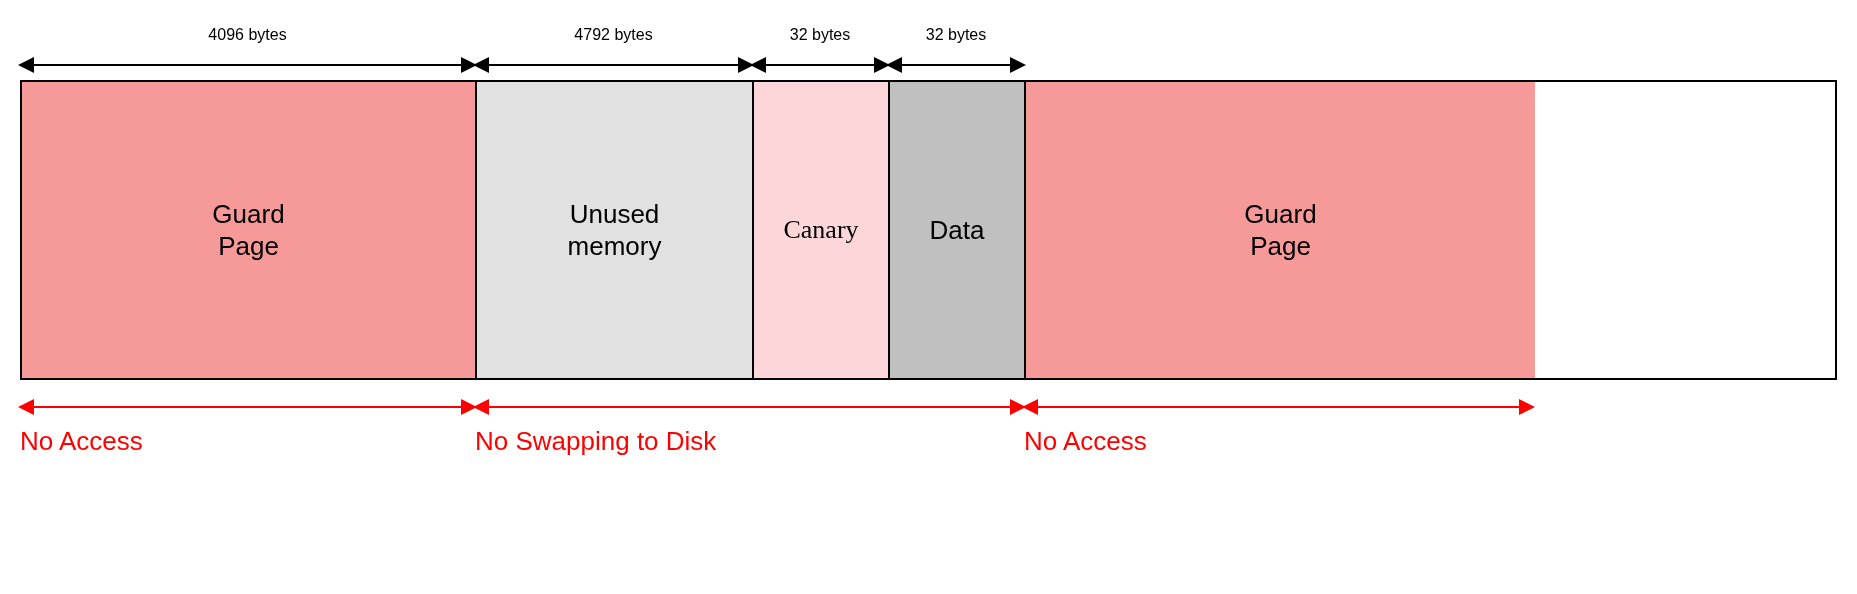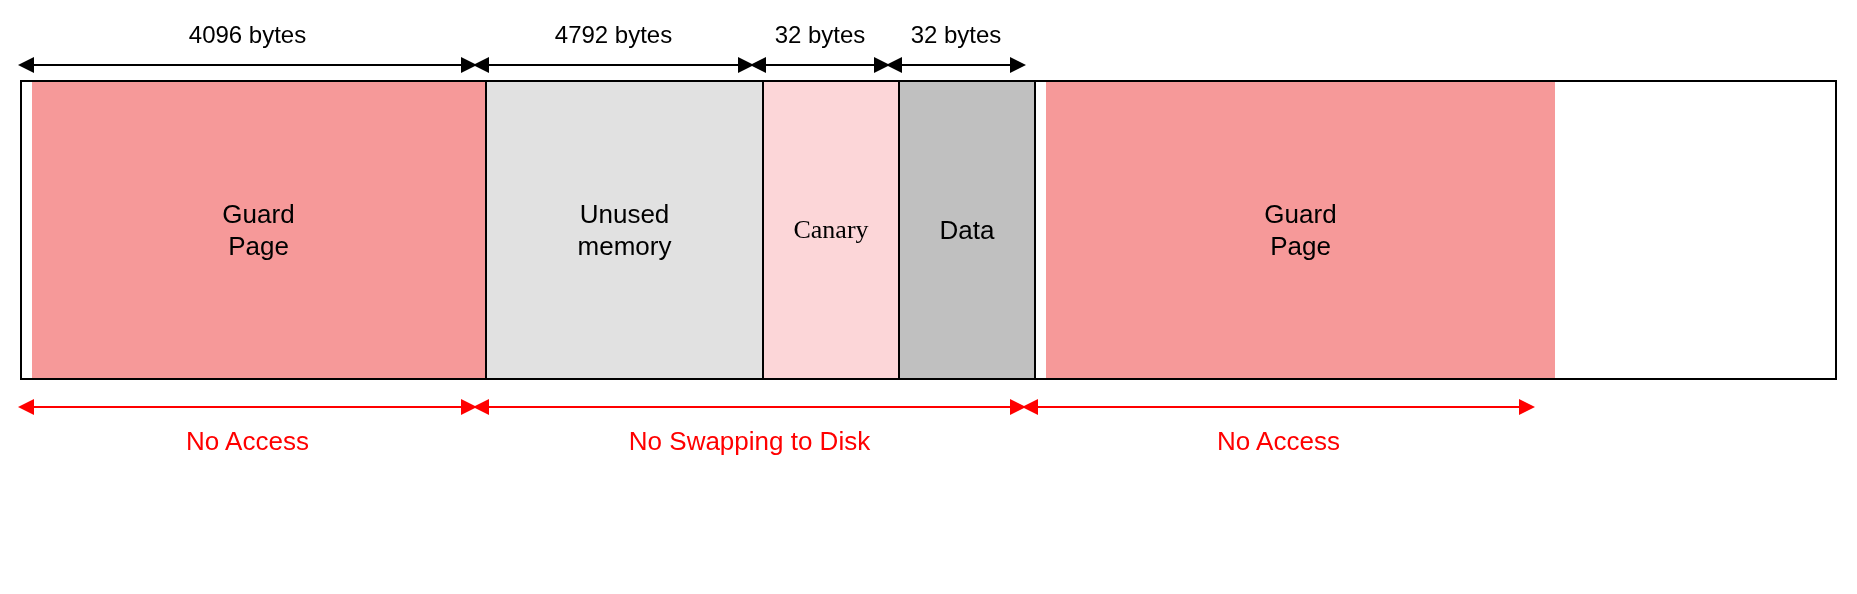--- a/index.html
+++ b/index.html
@@ -9,21 +9,21 @@
     font-family: Arial, Helvetica, sans-serif;
     background: #ffffff;
   }
   .diagram {
     width: 1817px;
     margin: 0 auto;
   }
   .top-labels {
     display: flex;
     height: 30px;
-    font-size: 24px;
+    font-size: 16px;
     color: #000;
   }
   .top-label {
     text-align: center;
     line-height: 30px;
   }
   .top-arrows {
     display: flex;
     height: 30px;
     align-items: center;
@@ -62,37 +62,37 @@
     align-items: center;
     justify-content: center;
     text-align: center;
     font-size: 26px;
     color: #000;
     line-height: 1.25;
     border-right: 2px solid #000;
     white-space: pre-line;
   }
   .cell:last-child { border-right: none; }
-  .c-guard  { background: #f69999; margin-left: 10px; }
+  .c-guard  { background: #f69999; }
   .c-unused { background: #e1e1e1; }
   .c-canary { background: #fcd6d8; font-family: Liberation Serif, serif; }
   .c-data   { background: #c0c0c0; }
   .bottom-arrows {
     display: flex;
     height: 30px;
     align-items: center;
     margin-top: 12px;
   }
   .bottom-labels {
     display: flex;
     font-size: 26px;
     color: #ff0000;
     margin-top: 4px;
   }
-  .bottom-label { text-align: center; }
+  .bottom-label { text-align: left; }
 </style>
 </head>
 <body>
 
 <div class="diagram">
 
   <div class="top-labels">
     <div class="top-label" style="width:455px">4096 bytes</div>
     <div class="top-label" style="width:277px">4792 bytes</div>
     <div class="top-label" style="width:136px">32 bytes</div>

